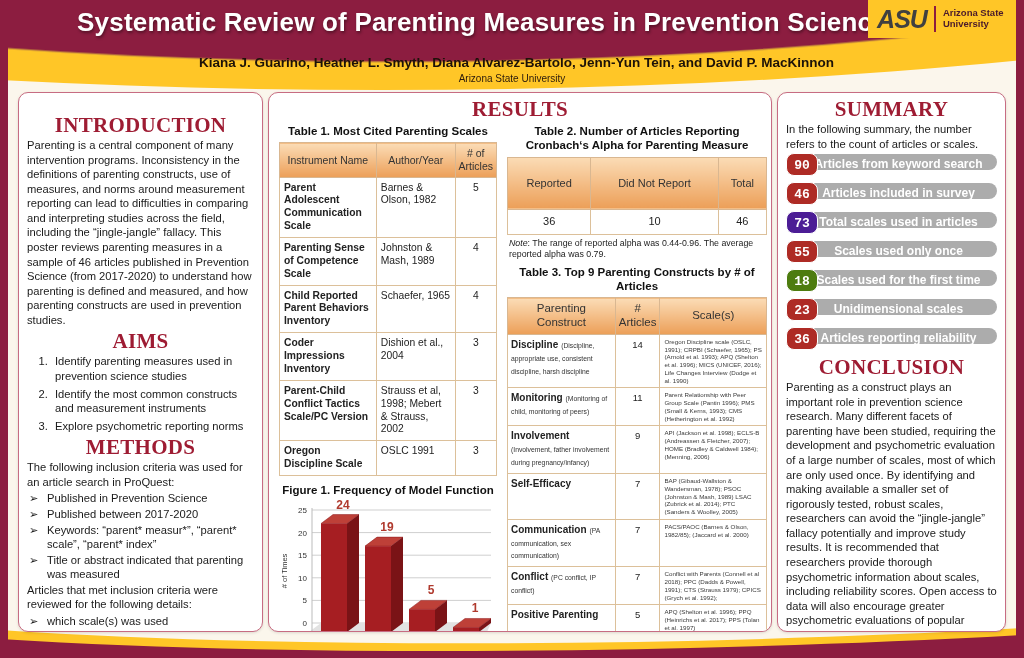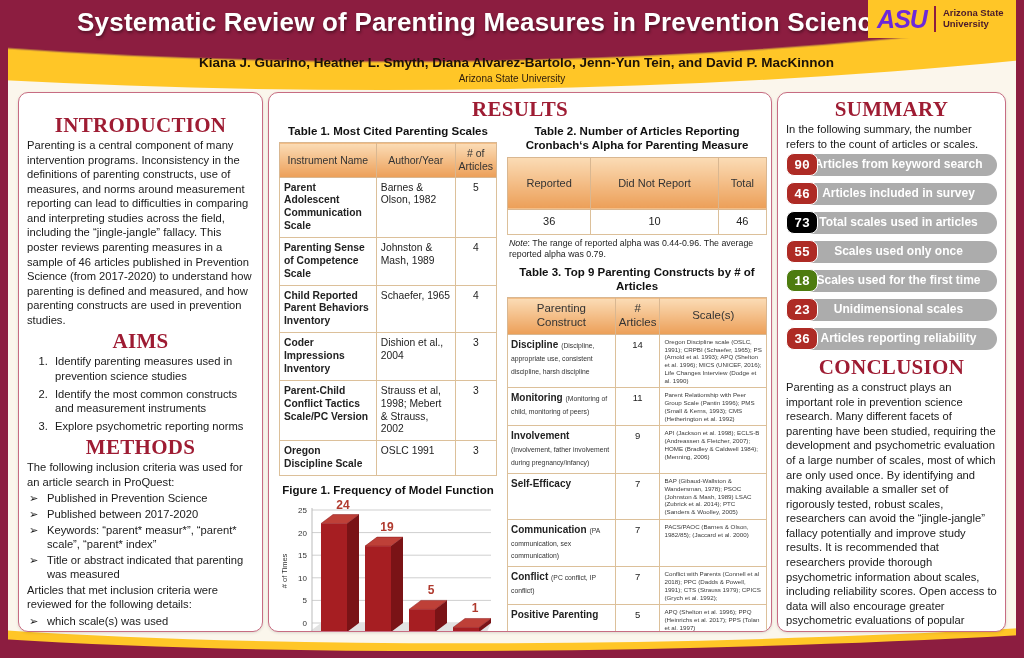--- a/index.html
+++ b/index.html
@@ -9,21 +9,21 @@
   .side-strip.left{left:0;} .side-strip.right{right:0;}
   .top-band,.bottom-band{position:absolute;left:0;width:1024px;display:block;z-index:2;}
   .top-band{top:0;} .bottom-band{bottom:0;}
   .poster-title{position:absolute;top:7px;left:0;right:60px;text-align:center;color:#fff;
     font-size:26px;font-weight:bold;z-index:3;text-shadow:1px 2px 3px rgba(0,0,0,.4);letter-spacing:.2px;}
   .poster-authors{position:absolute;top:55px;left:0;right:0;text-align:center;color:#1d1208;
     font-size:13.5px;font-weight:bold;z-index:3;padding-left:9px;}
   .poster-affil{position:absolute;top:73px;left:0;right:0;text-align:center;color:#2a1a0c;font-size:10px;z-index:3;}
   .asu-logo{position:absolute;top:0;right:8px;width:148px;height:38px;background:#FFC627;z-index:4;
     display:flex;align-items:center;justify-content:center;gap:7px;}
-  .asu-abbr{font-size:25px;font-weight:bold;font-style:italic;color:#6d28d9;letter-spacing:-1px;}
+  .asu-abbr{font-size:25px;font-weight:bold;font-style:italic;color:#404040;letter-spacing:-1px;}
   .asu-div{width:2px;height:26px;background:#8C1D40;}
   .asu-name{font-size:9.5px;font-weight:bold;color:#4a1a2c;width:64px;line-height:1.15;}
   .panels{position:absolute;top:92px;left:18px;width:988px;height:540px;display:flex;gap:5px;z-index:3;}
   .panel{background:#fff;border:1.5px solid #C76C82;border-radius:10px;box-sizing:border-box;overflow:hidden;
     box-shadow:0 1px 3px rgba(0,0,0,.12);}
   .panel.pl{width:245px;padding:18px 8px;}
   .panel.pm{width:504px;padding:2px 8px;}
   .panel.pr{width:229px;padding:2px 8px;}
   h2.sec{font-family:"Liberation Serif",serif;font-size:21px;color:#9E1C33;text-align:center;
     margin:3px 0 2px 0;line-height:1.05;letter-spacing:.3px;}
@@ -50,21 +50,21 @@
   #table3 td.c0{width:42%;padding:4px 3px;}
   #table3 td.c0 b{font-size:10px;}
   #table3 td.c0 .desc{font-size:6.8px;color:#333;}
   #table3 td.c1{width:16%;text-align:center;font-size:9.5px;margin-top:33px;}
   #table3 td.c2{width:42%;font-size:6.2px;line-height:1.25;color:#3a3a3a;padding:3px 4px;}
   .note{font-size:8.8px;color:#222;margin:3px 2px 4px 2px;line-height:1.3;}
   .note i{font-style:italic;}
   .fig-title{font-size:11.5px;font-weight:bold;color:#111;text-align:center;margin:8px 0 2px 0;}
   #figure-chart{margin-top:2px;}
   .sum-row{position:relative;height:24px;margin:0 0 5px 0;}
-  .sum-pill{position:absolute;left:14px;right:0;top:1px;height:22px;background:#ACACAC;border-radius:11px;
+  .sum-pill{position:absolute;left:14px;right:0;top:1px;height:16px;background:#ACACAC;border-radius:11px;
     color:#fff;font-weight:bold;font-size:12px;text-align:center;line-height:21px;}
   .sum-badge{position:absolute;left:0;top:0;width:32px;height:23px;background:#AE2B25;border:1.5px solid #fff;
     border-radius:8px;color:#fff;font-weight:bold;font-size:13px;text-align:center;line-height:23px;box-sizing:border-box;font-family:Liberation Mono, monospace;}
 </style>
 </head>
 <body>
 
 <div class="poster">
   <div class="side-strip left"></div>
   <div class="side-strip right"></div>
@@ -302,21 +302,21 @@
           <div class="sum-row">
             <div class="sum-pill" style="background: rgb(172, 172, 172);">Articles from keyword search</div>
             <div class="sum-badge" style="background: rgb(174, 43, 37);">90</div>
           </div>
           <div class="sum-row">
             <div class="sum-pill" style="background: rgb(172, 172, 172);">Articles included in survey</div>
             <div class="sum-badge" style="background: rgb(174, 43, 37);">46</div>
           </div>
           <div class="sum-row">
             <div class="sum-pill" style="background: rgb(172, 172, 172);">Total scales used in articles</div>
-            <div class="sum-badge" style="background: #000000;">73</div>
+            <div class="sum-badge" style="background: #4c1d95;">73</div>
           </div>
           <div class="sum-row">
             <div class="sum-pill" style="background: rgb(172, 172, 172);">Scales used only once</div>
             <div class="sum-badge" style="background: rgb(174, 43, 37);">55</div>
           </div>
           <div class="sum-row">
             <div class="sum-pill" style="background: rgb(172, 172, 172);">Scales used for the first time</div>
             <div class="sum-badge" style="background: #4d7c0f;">18</div>
           </div>
           <div class="sum-row">

